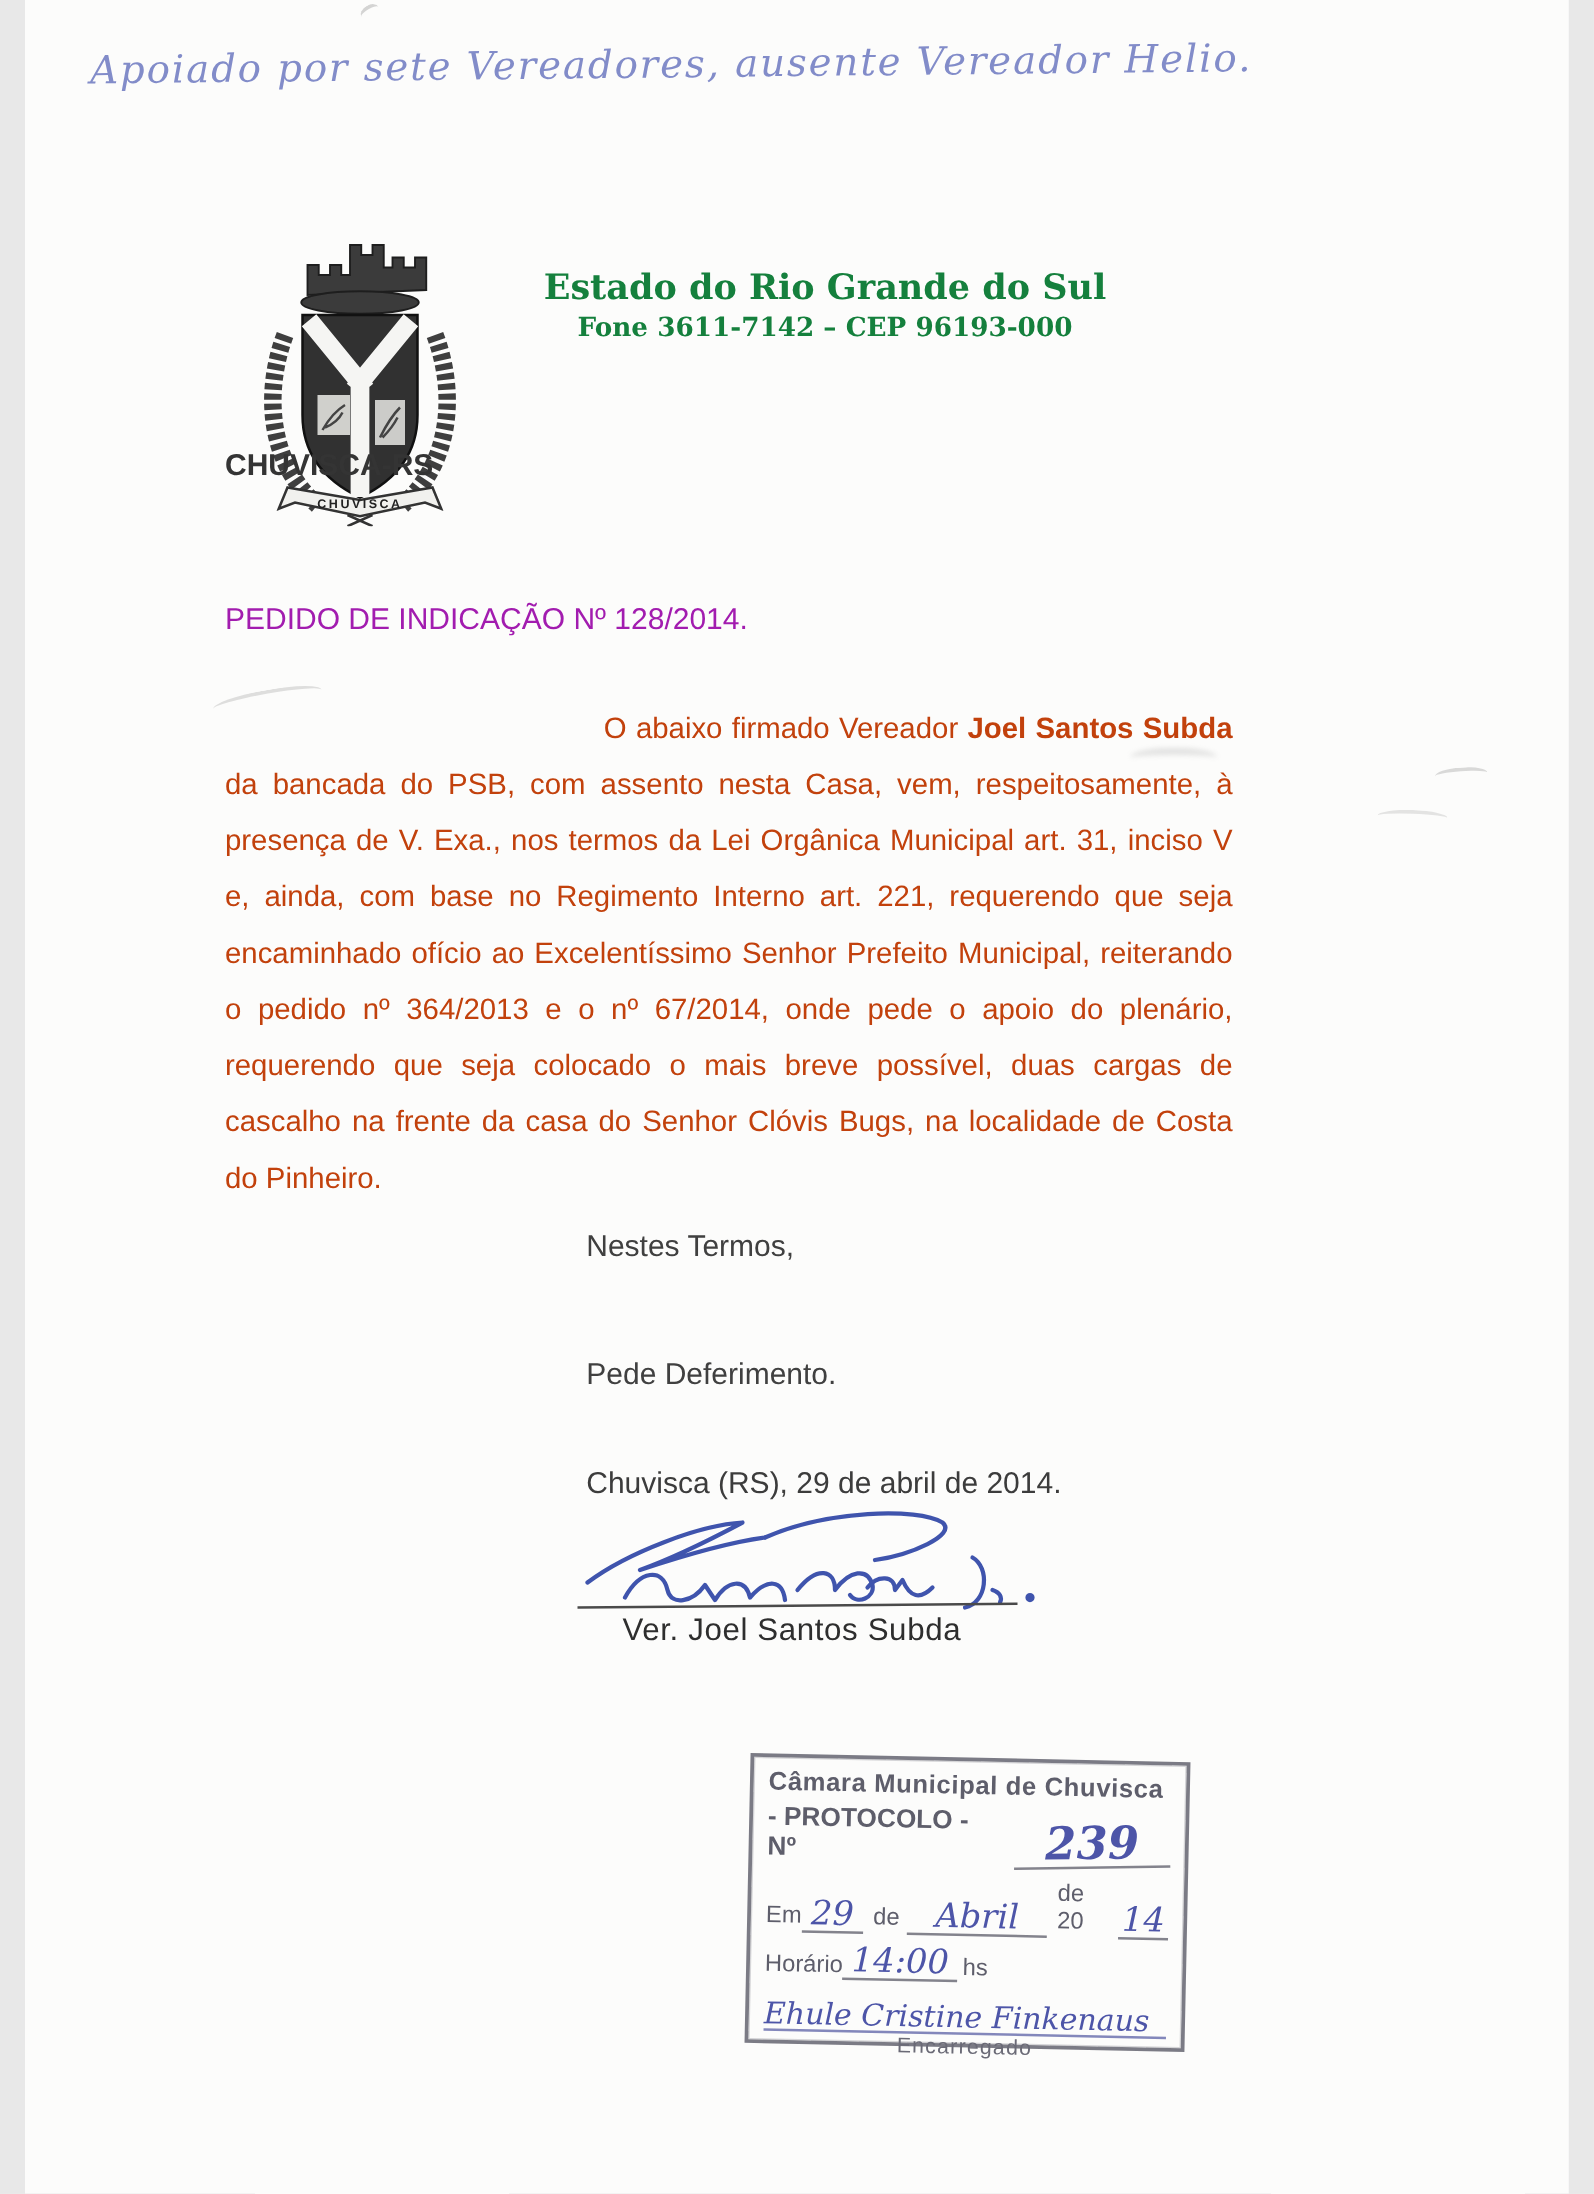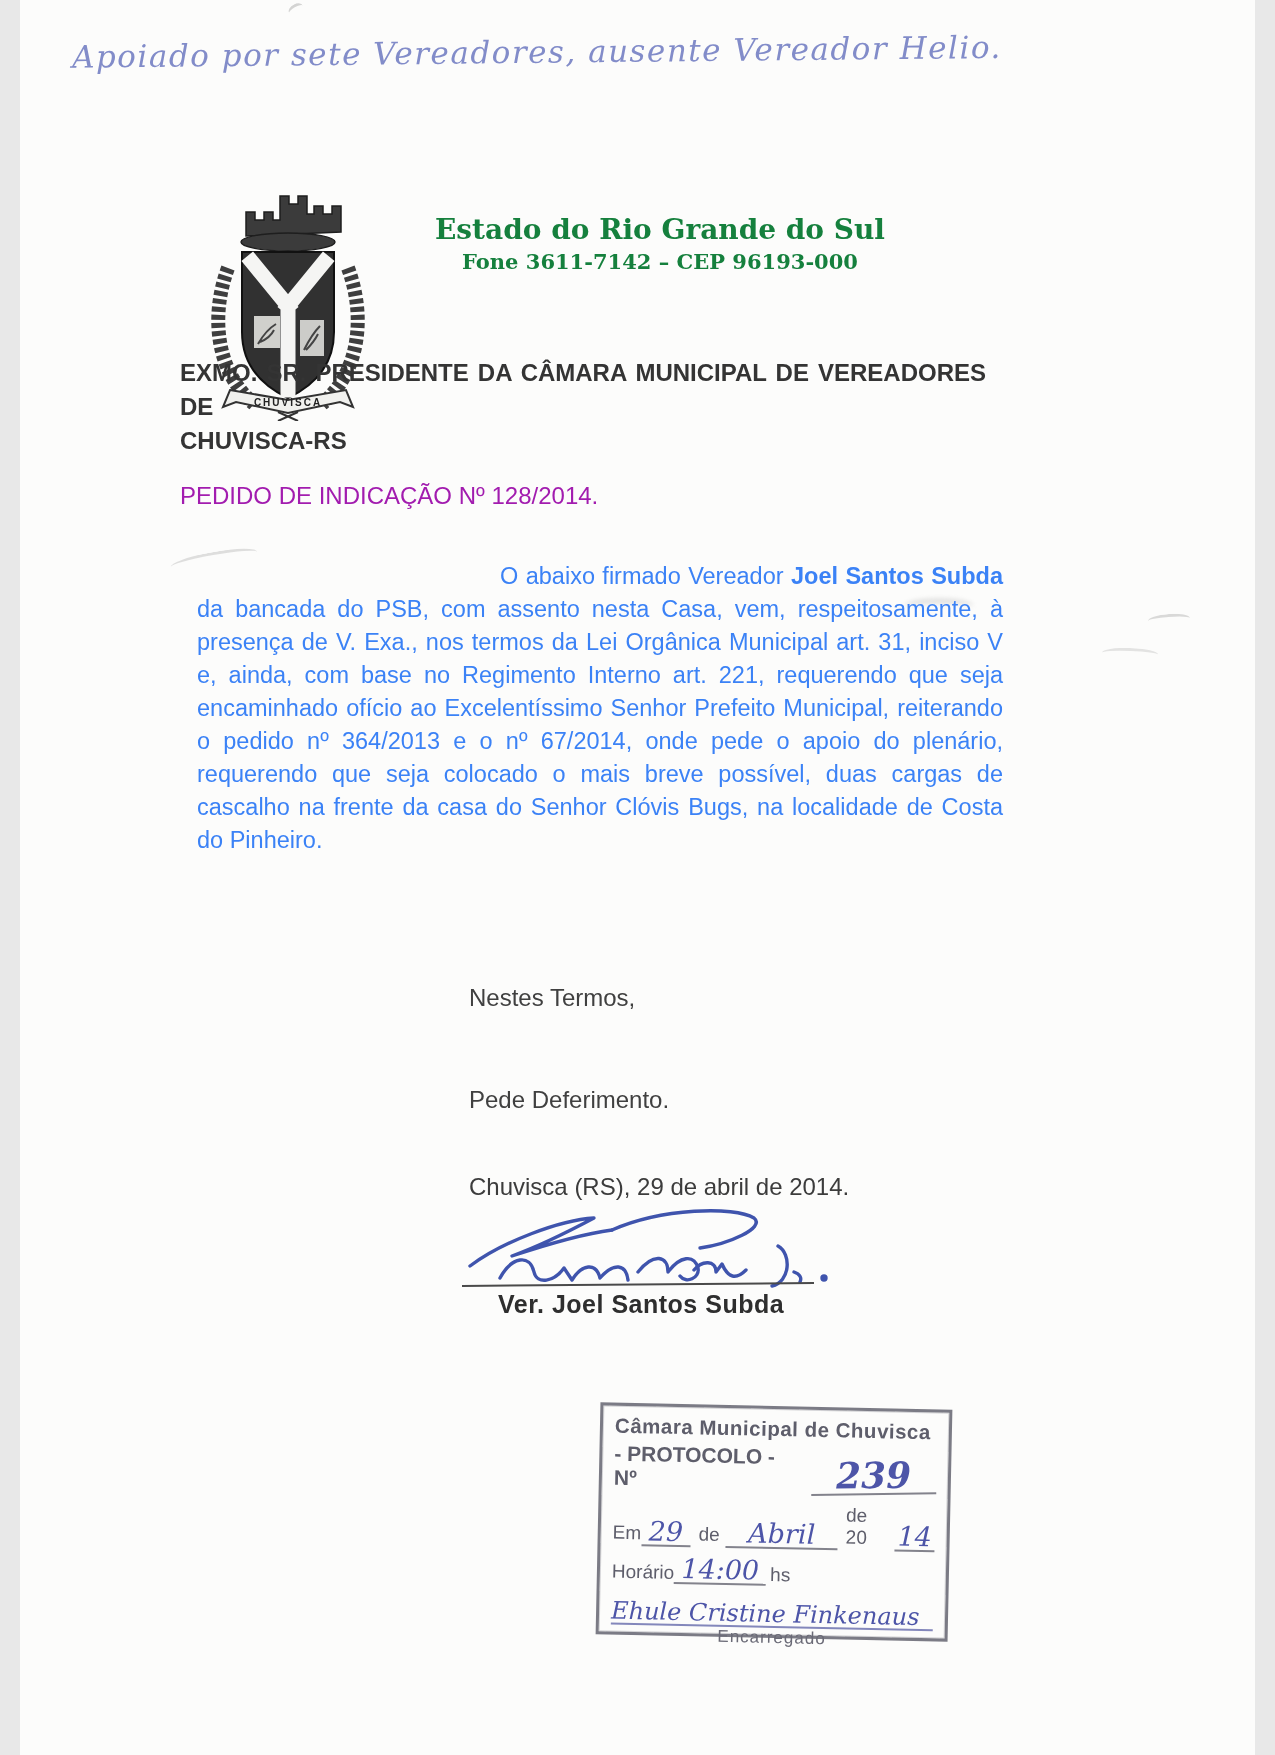--- a/index.html
+++ b/index.html
@@ -41,35 +41,35 @@
     font-weight:bold;font-size:24px;line-height:34px;
     color:#343434;
   }
   .recipient .jline{text-align:justify;text-align-last:justify;}
   .subject{
     position:absolute;left:160px;top:482px;
     font-size:24px;color:#a21caf;
   }
   .para{
     position:absolute;left:160px;width:806px;
-    font-size:23.5px;line-height:33px;
-    text-align:justify;color:#3b82f6;margin-left:17px;
+    font-size:23.5px;line-height:45px;
+    text-align:justify;color:#c2410c;
   }
   .p1{top:560px;text-indent:303px;}
   .p2{top:847px;text-indent:303px;}
   .bold-name{font-weight:bold;}
   .closing{position:absolute;left:449px;font-size:24px;color:#404040;}
   .c1{top:984px;}
   .c2{top:1086px;}
   .dateline{position:absolute;left:449px;top:1173px;font-size:24px;color:#3c3c3c;}
   
   .sig-wrap{position:absolute;left:422px;top:1204px;}
   .signer{
     position:absolute;left:478px;top:1290px;
-    font-weight:bold;font-size:25px;color:#2e2e2e;letter-spacing:0.5px;
+    font-weight:normal;font-size:25px;color:#2e2e2e;letter-spacing:0.5px;
   }
   
   .stamp{
     position:absolute;left:578px;top:1406px;width:352px;height:232px;
     transform:rotate(1.2deg);
     border:3px solid rgba(100,100,112,0.85);
     box-shadow:0 0 0 1px rgba(100,100,112,0.25) inset;
     box-sizing:border-box;
     padding:8px 12px 4px 12px;
     color:#5e5e6b;
@@ -146,21 +146,20 @@
       </g>
     </svg>
   </div>
 
   <div class="letterhead">
     <div class="lh1">Estado do Rio Grande do Sul</div>
     <div class="lh4">Fone 3611-7142 – CEP 96193-000</div>
   </div>
 
   <div class="recipient">
-    <div class="jline">EXMO. SR. PRESIDENTE DA CÂMARA MUNICIPAL DE VEREADORES DE</div>
     <div>CHUVISCA-RS</div>
   </div>
 
   <div class="subject">PEDIDO DE INDICAÇÃO Nº 128/2014.</div>
 
   <div class="para p1"><span>O abaixo firmado Vereador </span><span class="bold-name">Joel Santos Subda</span><span> da bancada do PSB, com assento nesta Casa, vem, respeitosamente, à presença de V. Exa., nos termos da Lei Orgânica Municipal art. 31, inciso V e, ainda, com base no Regimento Interno art. 221, requerendo que seja encaminhado ofício ao Excelentíssimo Senhor Prefeito Municipal, reiterando o pedido nº 364/2013 e o nº 67/2014, onde pede o apoio do plenário, requerendo que seja colocado o mais breve possível, duas cargas de cascalho na frente da casa do Senhor Clóvis Bugs, na localidade de Costa do Pinheiro.</span></div>
 
 
   <div class="closing c1">Nestes Termos,</div>
   <div class="closing c2">Pede Deferimento.</div>

